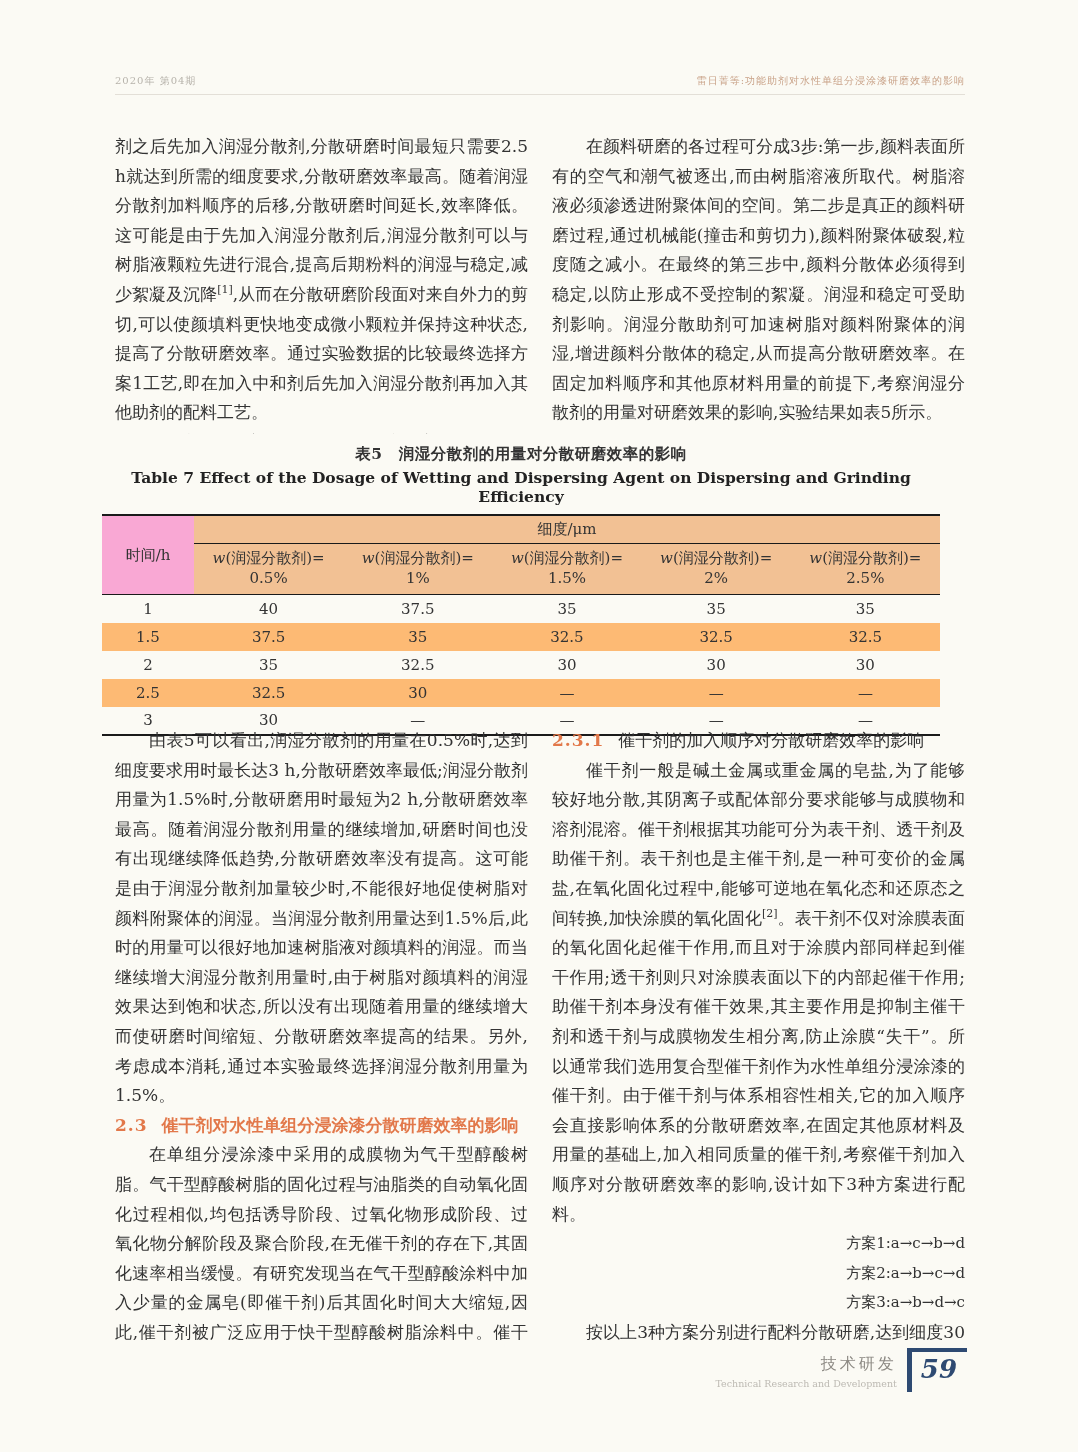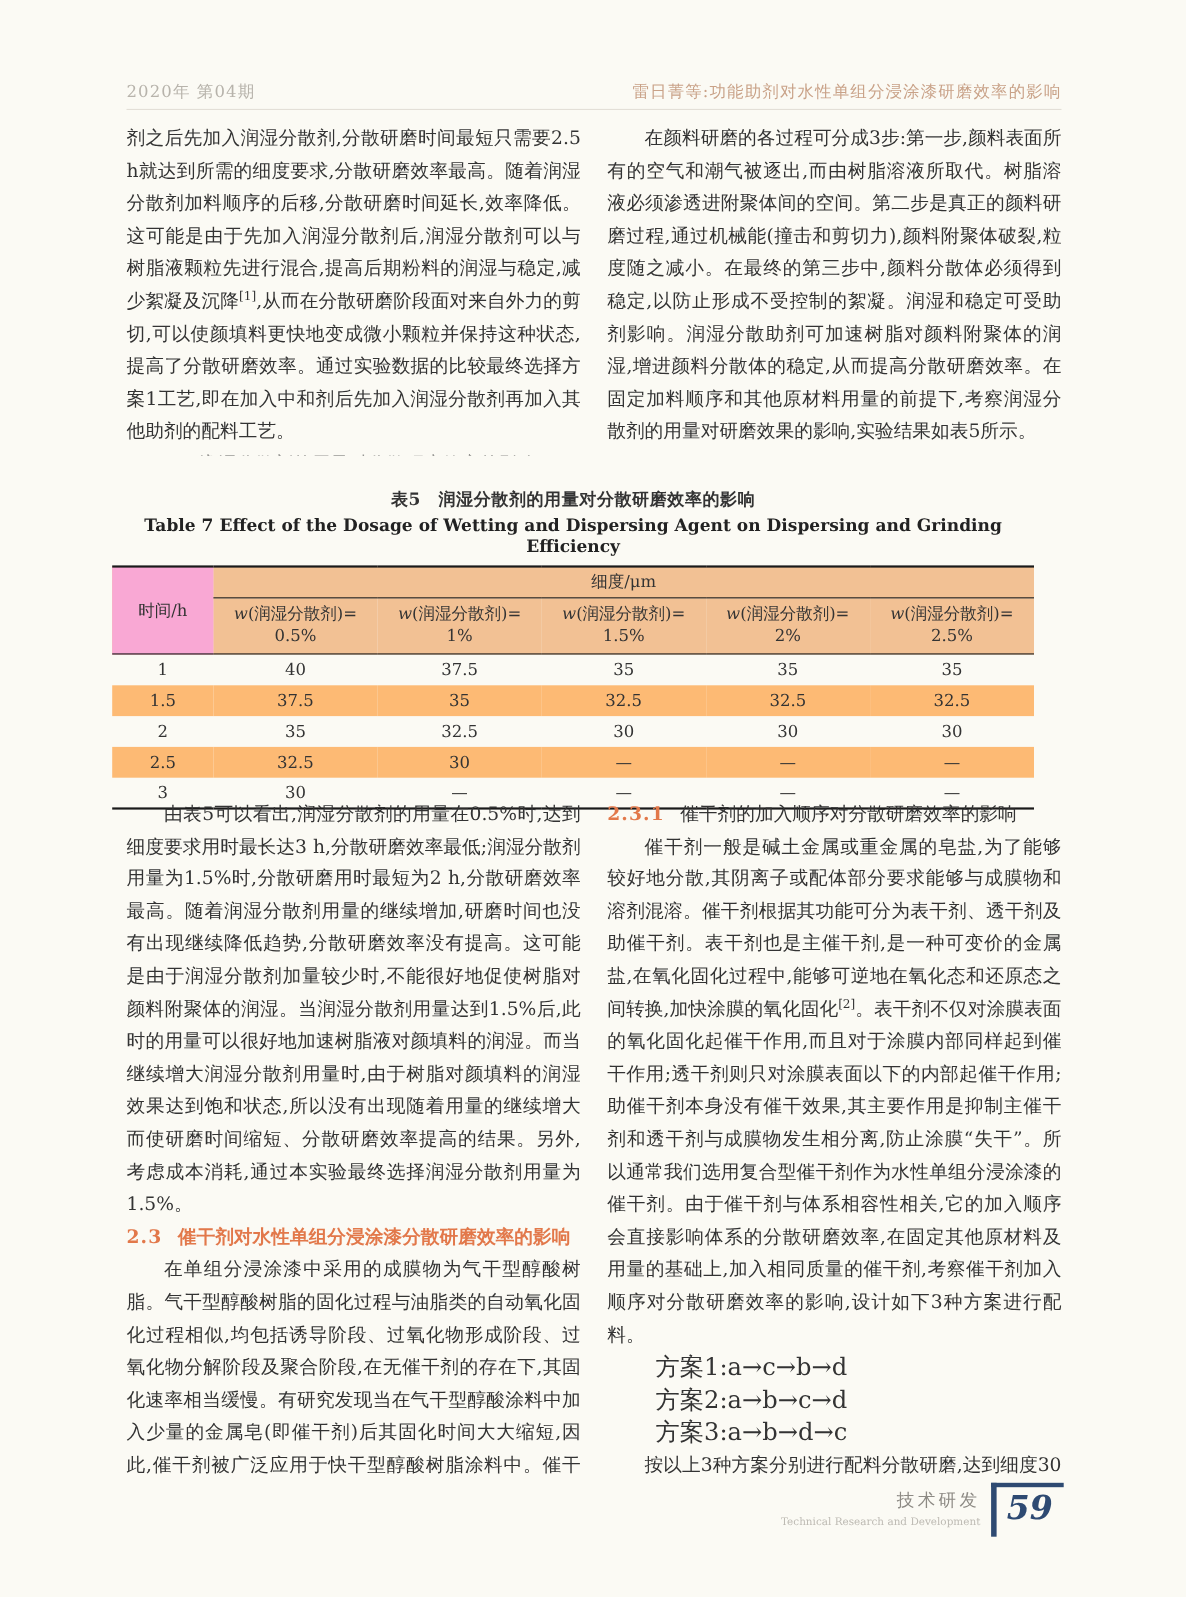--- a/index.html
+++ b/index.html
@@ -10,47 +10,47 @@
     color:#333;
     position:relative;
     overflow:hidden;
   }
   .page { position:absolute; inset:0; }
 
   
   .hdr {
     position:absolute; top:74px; left:115px; right:113px;
     display:flex; justify-content:space-between; align-items:flex-end;
-    font-size:15px; letter-spacing:1px;
+    font-size:10px; letter-spacing:1px;
     padding-bottom:6px;
     border-bottom:1px solid #e3dfd7;
   }
   .hdr-left  { color:#b7b3ab; }
   .hdr-right { color:#c9a288; }
 
   
   .cols {
     position:absolute; left:115px; width:850px;
     display:flex; gap:24px;
   }
-  .cols.top    { top:112px;  height:302px; overflow:hidden; }
+  .cols.top    { top:132px;  height:302px; overflow:hidden; }
   .cols.bottom { top:726px;  height:614px; overflow:hidden; }
   .col { flex:1 1 0; }
   .col p {
     font-size:17px; line-height:29.6px;
     text-align:justify;
     text-indent:2em;
   }
   .col p.noindent { text-indent:0; }
   .sup { font-size:11px; vertical-align:super; line-height:0; }
   .h-line { font-size:17px; line-height:29.6px; display:flex; gap:14px; }
   .h-num   { color:#e2784a; font-weight:bold; letter-spacing:1px; white-space:nowrap; }
   .h-title { color:#333; }
   .h-line.all-orange .h-title { color:#e2784a; font-weight:bold; }
-  .scheme { font-size:22px; line-height:29.6px; padding-left:2em; }
+  .scheme { font-size:15px; line-height:29.6px; padding-left:2em;text-align:right; }
 
   
   .tbl-block {
     position:absolute; top:444px; left:102px; width:838px;
     text-align:center;
   }
   .tbl-title-cn { font-size:15.5px; font-weight:bold; color:#333; letter-spacing:0.5px; }
   .tbl-title-en { font-size:15.5px; font-weight:bold; color:#222; margin-top:3px; }
   table {
     width:100%; margin-top:8px;
@@ -74,21 +74,21 @@
     display:flex; align-items:flex-start; gap:10px;
   }
   .ftr-text { text-align:right; padding-top:6px; }
   .ftr-cn { font-size:16px; color:#8d8a84; letter-spacing:3px; }
   .ftr-en { font-size:9.5px; color:#bdbab3; margin-top:3px; }
   .ftr-num {
     border-left:5px solid #2e4a72;
     border-top:4px solid #2e4a72;
     padding:2px 10px 8px 9px;
     color:#2e4a72;
-    font-size:30px; font-weight:bold; font-style:italic;
+    font-size:26px; font-weight:bold; font-style:italic;
     font-family:"DejaVu Serif","Liberation Serif",serif;
   }
 </style>
 </head>
 <body>
 
 <div class="page">
 
   <div class="hdr">
     <span class="hdr-left">2020年 第04期</span>

